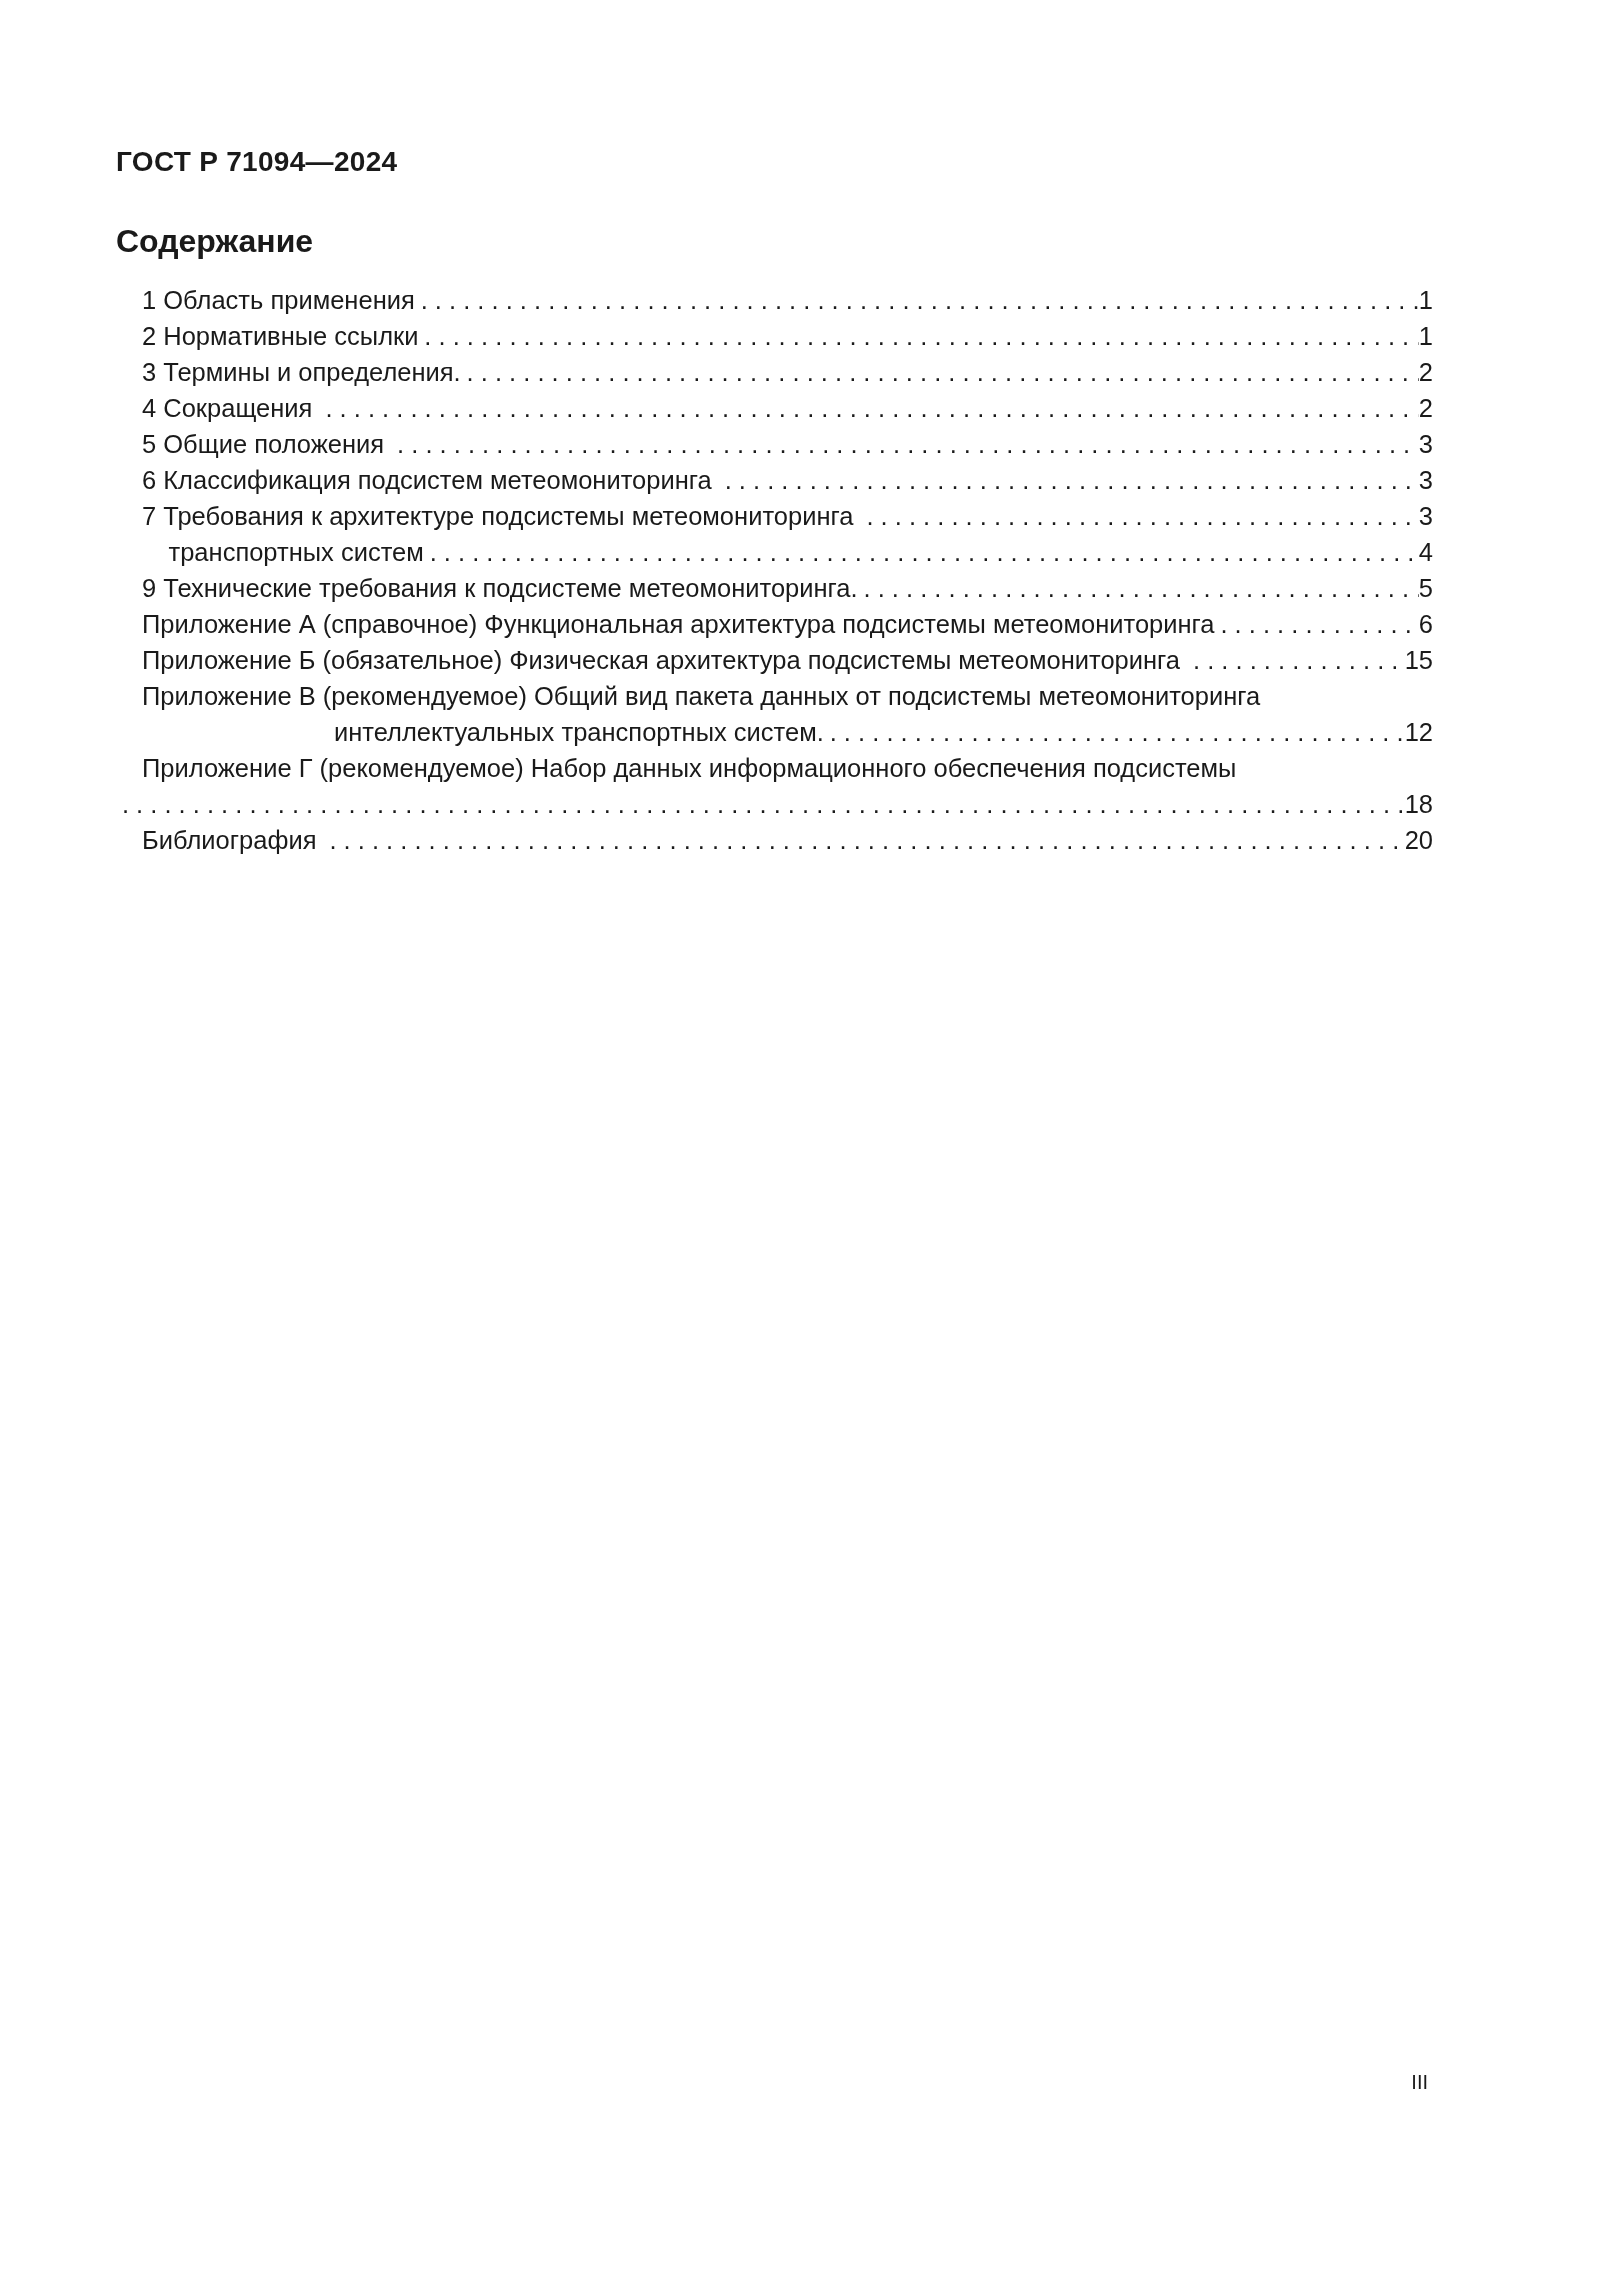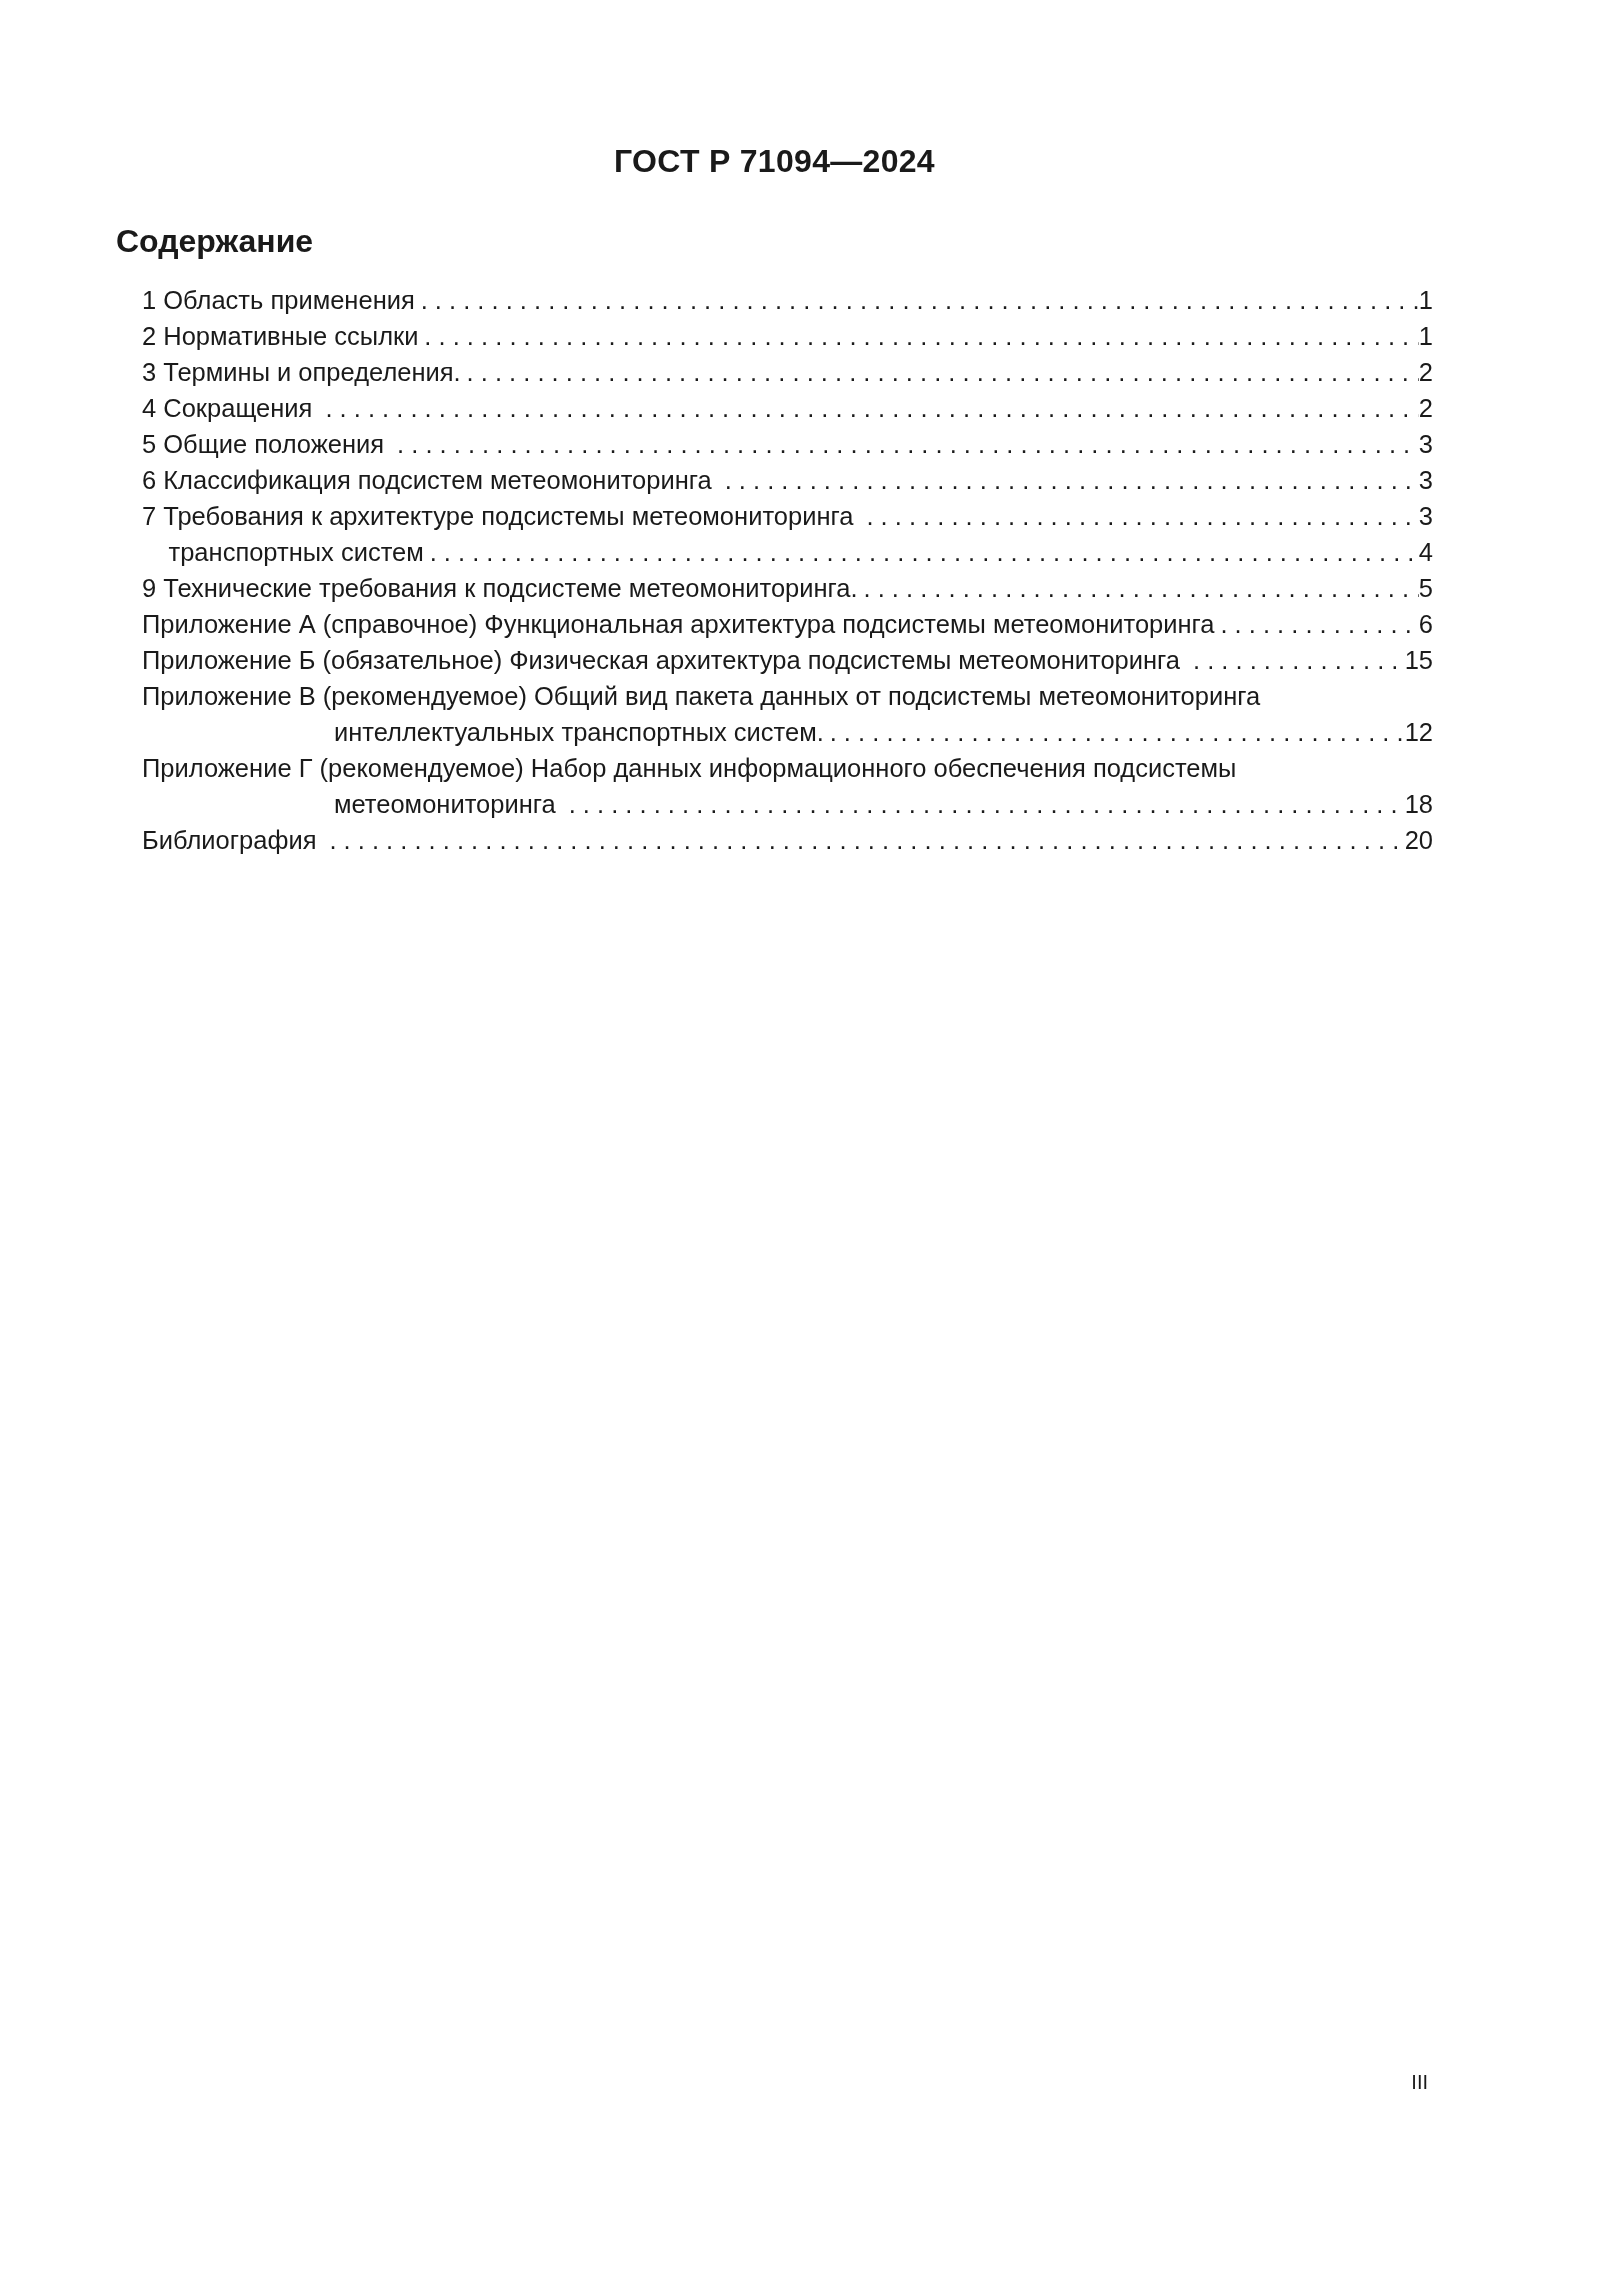--- a/index.html
+++ b/index.html
@@ -14,22 +14,22 @@
     background: #ffffff;
     color: #1a1a1a;
     font-family: "Liberation Sans", sans-serif;
     overflow: hidden;
   }
   .doc-header {
     position: absolute;
     top: 145px;
     left: 116px;
     width: 1317px;
-    text-align: center;
-    font-size: 32px;
+    text-align: left;
+    font-size: 28px;
     font-weight: bold;
     line-height: 33px;
     letter-spacing: 0.3px;
   }
   .doc-title {
     position: absolute;
     top: 222px;
     left: 116px;
     width: 1317px;
     font-size: 32px;
@@ -149,21 +149,20 @@
       <div class="toc-row">
         <span class="toc-label" style="padding-left: 192px;">интеллектуальных транспортных систем.</span>
         <span class="leader dots"></span>
         <span class="toc-page">12</span>
       </div>
       <div class="toc-row">
         <span class="toc-label">Приложение Г (рекомендуемое) Набор данных информационного обеспечения подсистемы</span>
         <span class="leader"></span>
       </div>
       <div class="toc-row">
-        <span class="toc-label" style="padding-left: 192px;">метеомониторинга </span>
         <span class="leader dots"></span>
         <span class="toc-page">18</span>
       </div>
       <div class="toc-row">
         <span class="toc-label">Библиография </span>
         <span class="leader dots"></span>
         <span class="toc-page">20</span>
       </div>
     </div>
 

